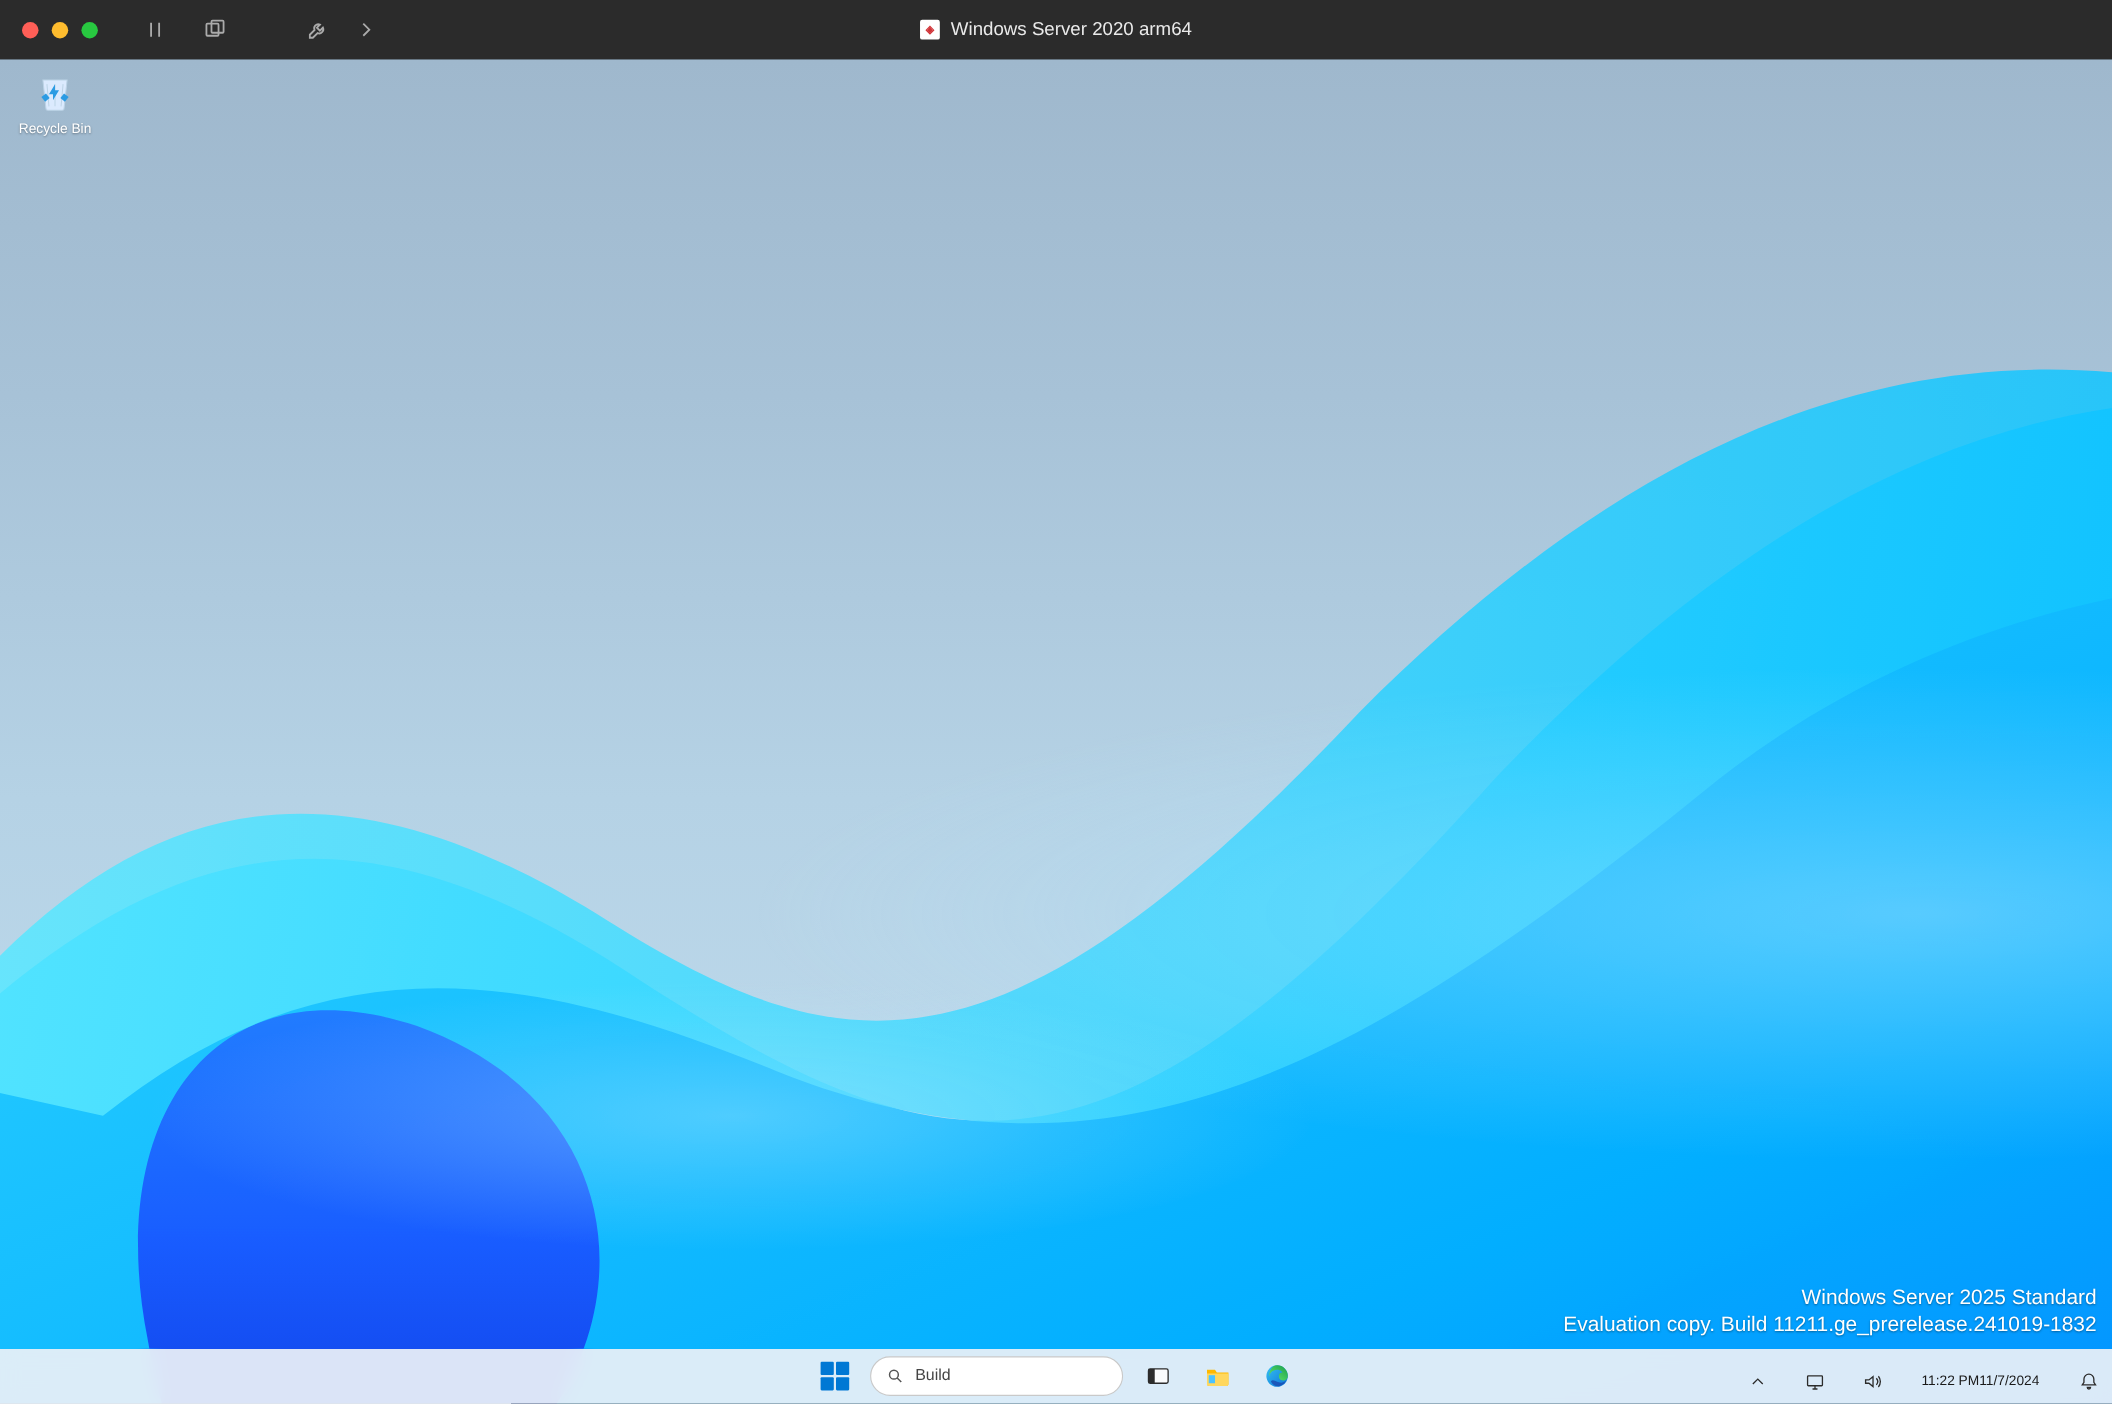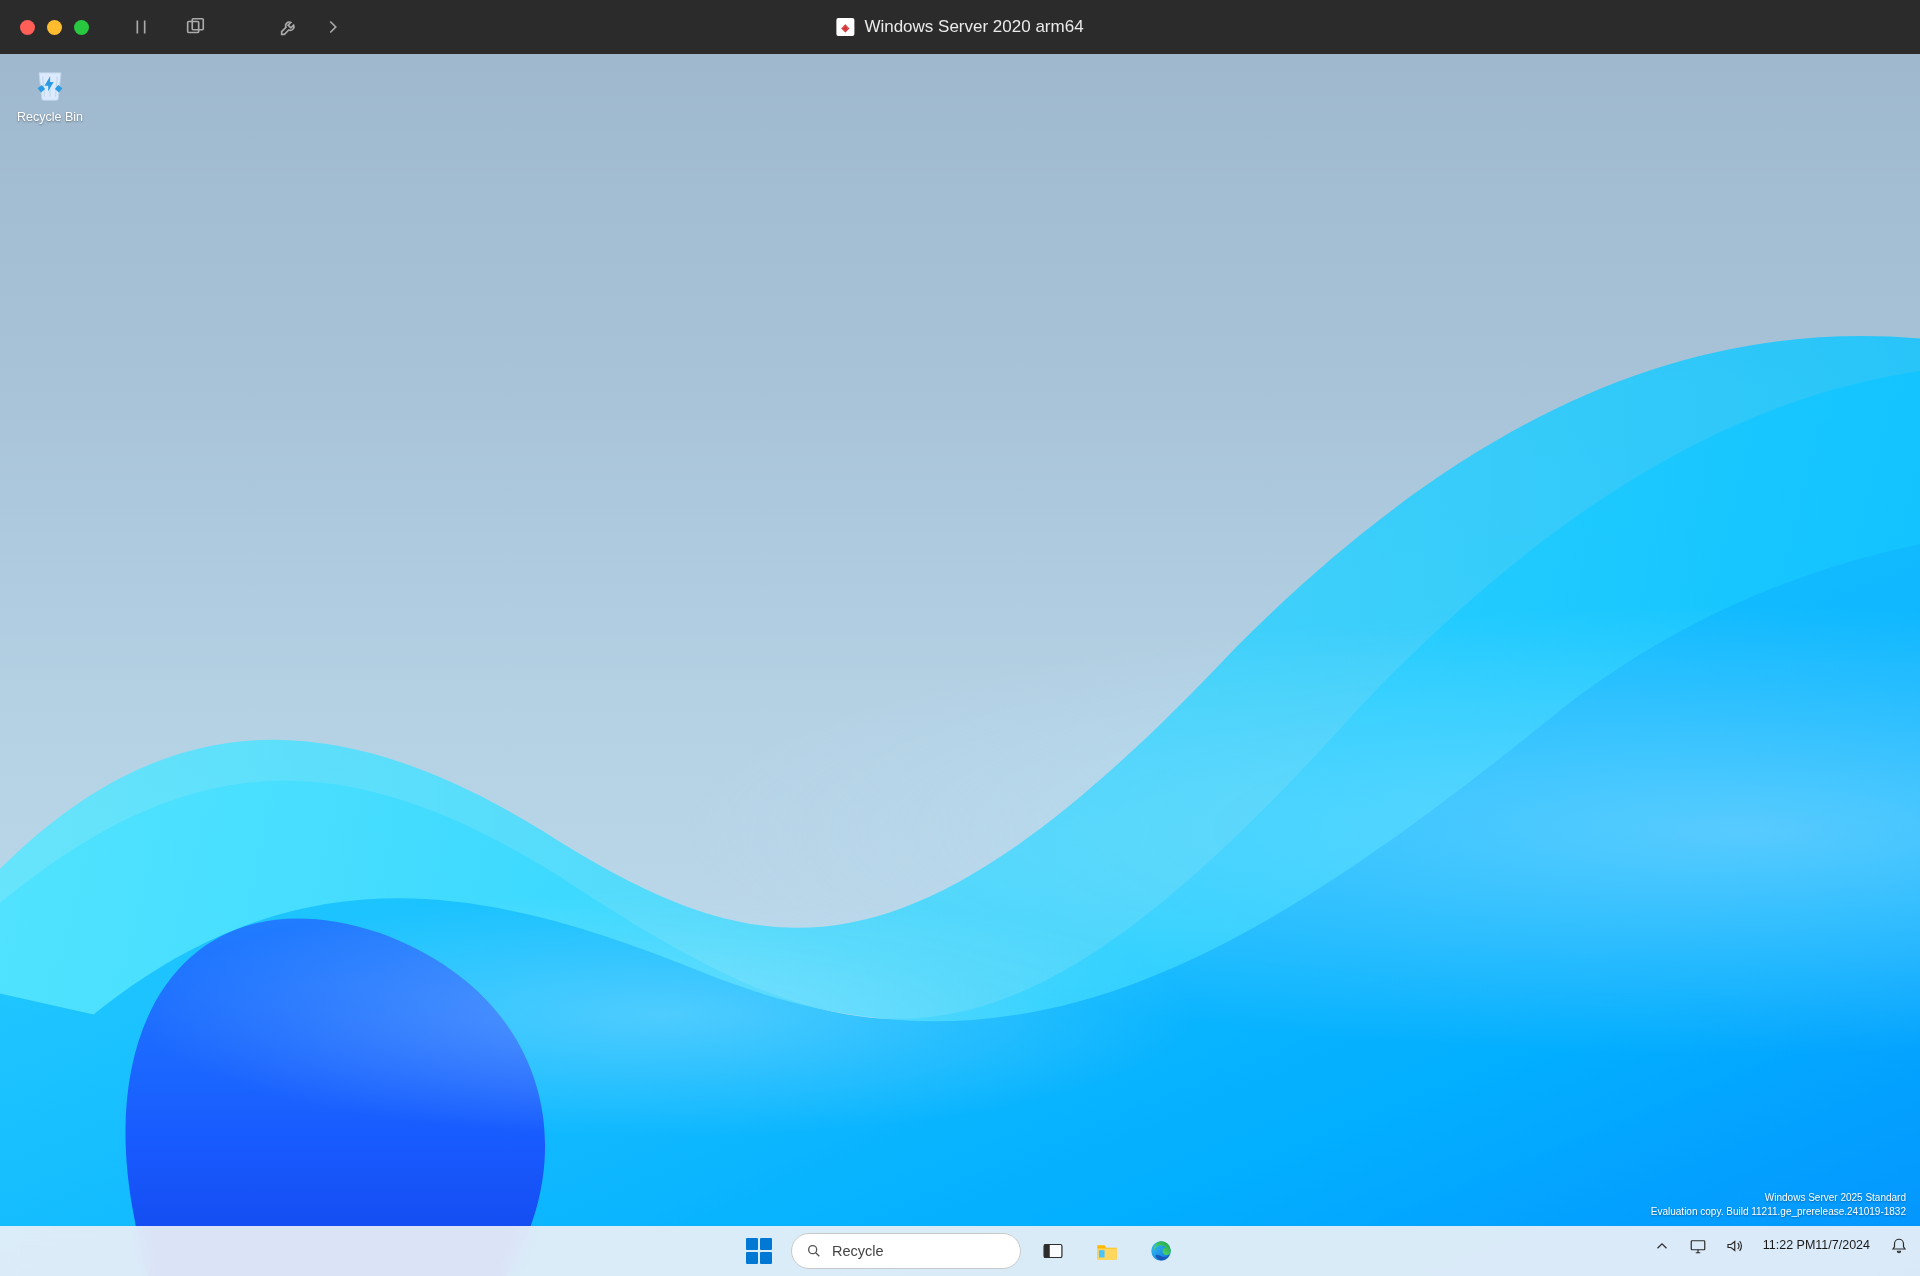--- a/index.html
+++ b/index.html
@@ -79,21 +79,21 @@
     
     .bloom { position: absolute; inset: 0; filter: saturate(1.2); }
     .bloom svg { position: absolute; width: 170%; height: 130%; left: -10%; top: 12%; }
 
     .watermark {
       position: absolute;
       right: 14px;
       bottom: 58px;
       text-align: right;
       color: #fff;
-      font-size: 10px;
+      font-size: 19px;
       text-shadow: 0 1px 2px rgba(0,0,0,.4);
       line-height: 1.35;
     }
 
     
     .desktop-icon {
       position: absolute;
       top: 6px; left: 10px;
       width: 80px;
       text-align: center;
@@ -152,22 +152,22 @@
     .search-text { font-size: 14.5px; color: #444; }
 
     .tb-icon { width: 44px; height: 44px; display:flex; align-items:center; justify-content:center; border-radius:6px; cursor:pointer; }
     .tb-icon svg { width: 26px; height: 26px; }
 
     .tray {
       position: absolute;
       right: 8px;
       height: 100%;
       display: flex;
-      align-items: flex-start;
-      gap: 10px;
+      align-items: flex-end;
+      gap: 26px;
     }
     .tray-item { display:flex; align-items:center; justify-content:center; height:40px; padding: 0 4px; cursor:pointer; border-radius:4px; }
     .tray-item svg { width: 18px; height: 18px; stroke:#2c2c2c; fill:none; stroke-width:1.6; }
 
     .clock {
       text-align: right;
       font-size: 12.5px;
       line-height: 1.25;
       color: #1a1a1a;
       padding: 0 6px;
@@ -275,21 +275,21 @@
             <span></span>
             <span></span>
             <span></span>
         </div>
       </div>
       <div class="search-box">
         <svg viewBox="0 0 24 24">
             <circle cx="10" cy="10" r="6"></circle>
             <path d="M20 20l-5.5-5.5"></path>
           </svg>
-        <span class="search-text">Recycle</span>
+        <span class="search-text">Build</span>
       </div>
       <div class="tb-icon">
         <svg viewBox="0 0 32 32">
           <rect x="5" y="8" width="22" height="16" rx="2" fill="#fafbfc" stroke="#2c2c2c" stroke-width="1.5"></rect>
           <rect x="5" y="8" width="7" height="16" fill="#2c2c2c"></rect>
         </svg>
       </div>
       <div class="tb-icon">
         <svg viewBox="0 0 32 32">
           <path fill="#ffb900" d="M4 9h9l2 3h13v13a2 2 0 0 1-2 2H6a2 2 0 0 1-2-2z"></path>

